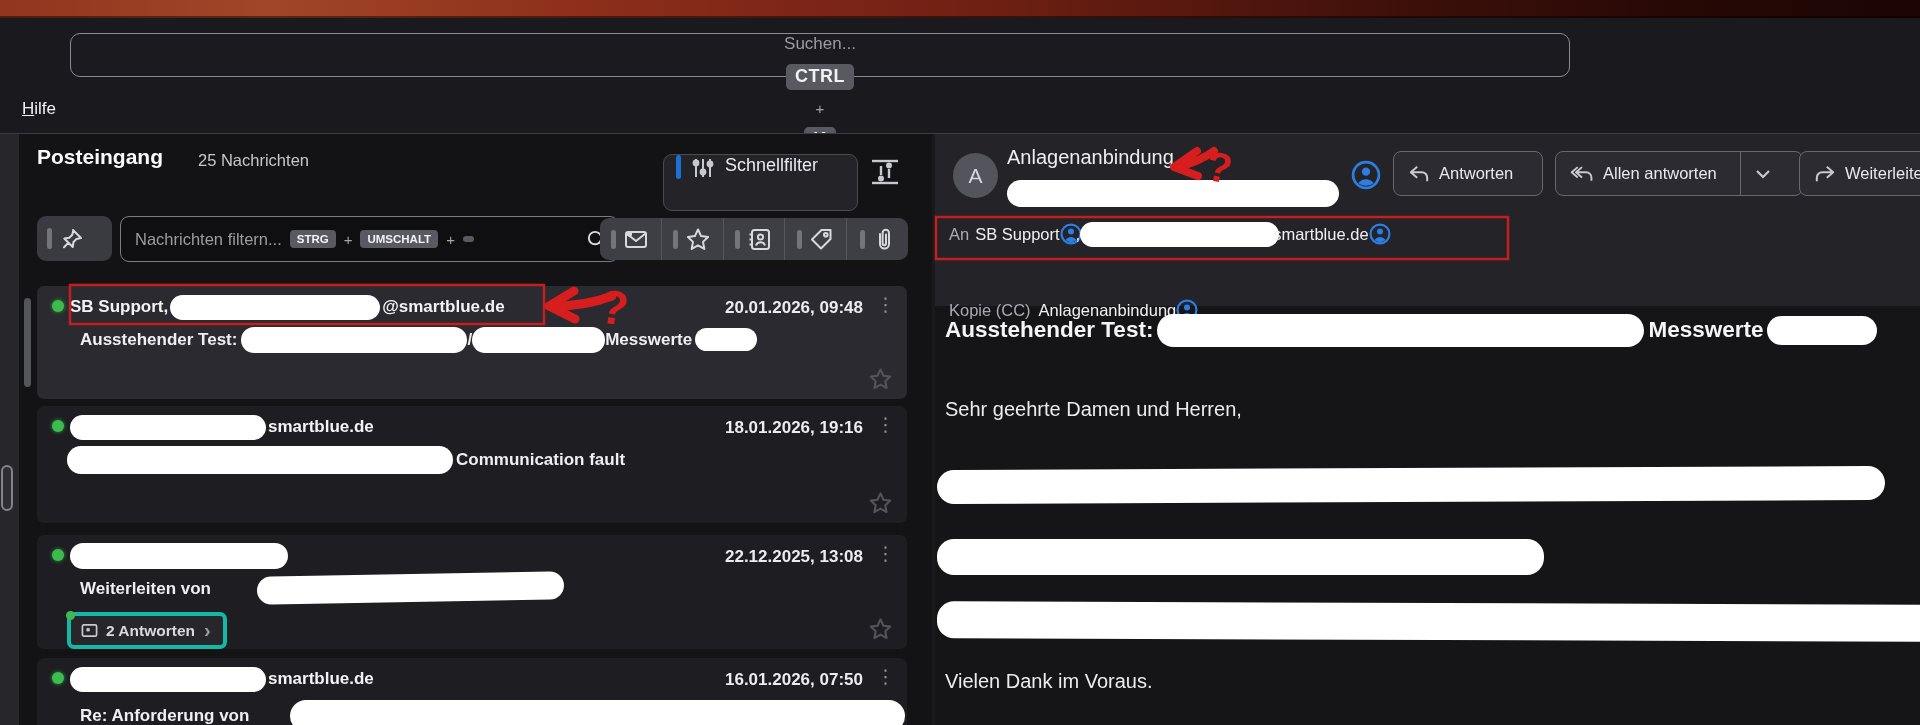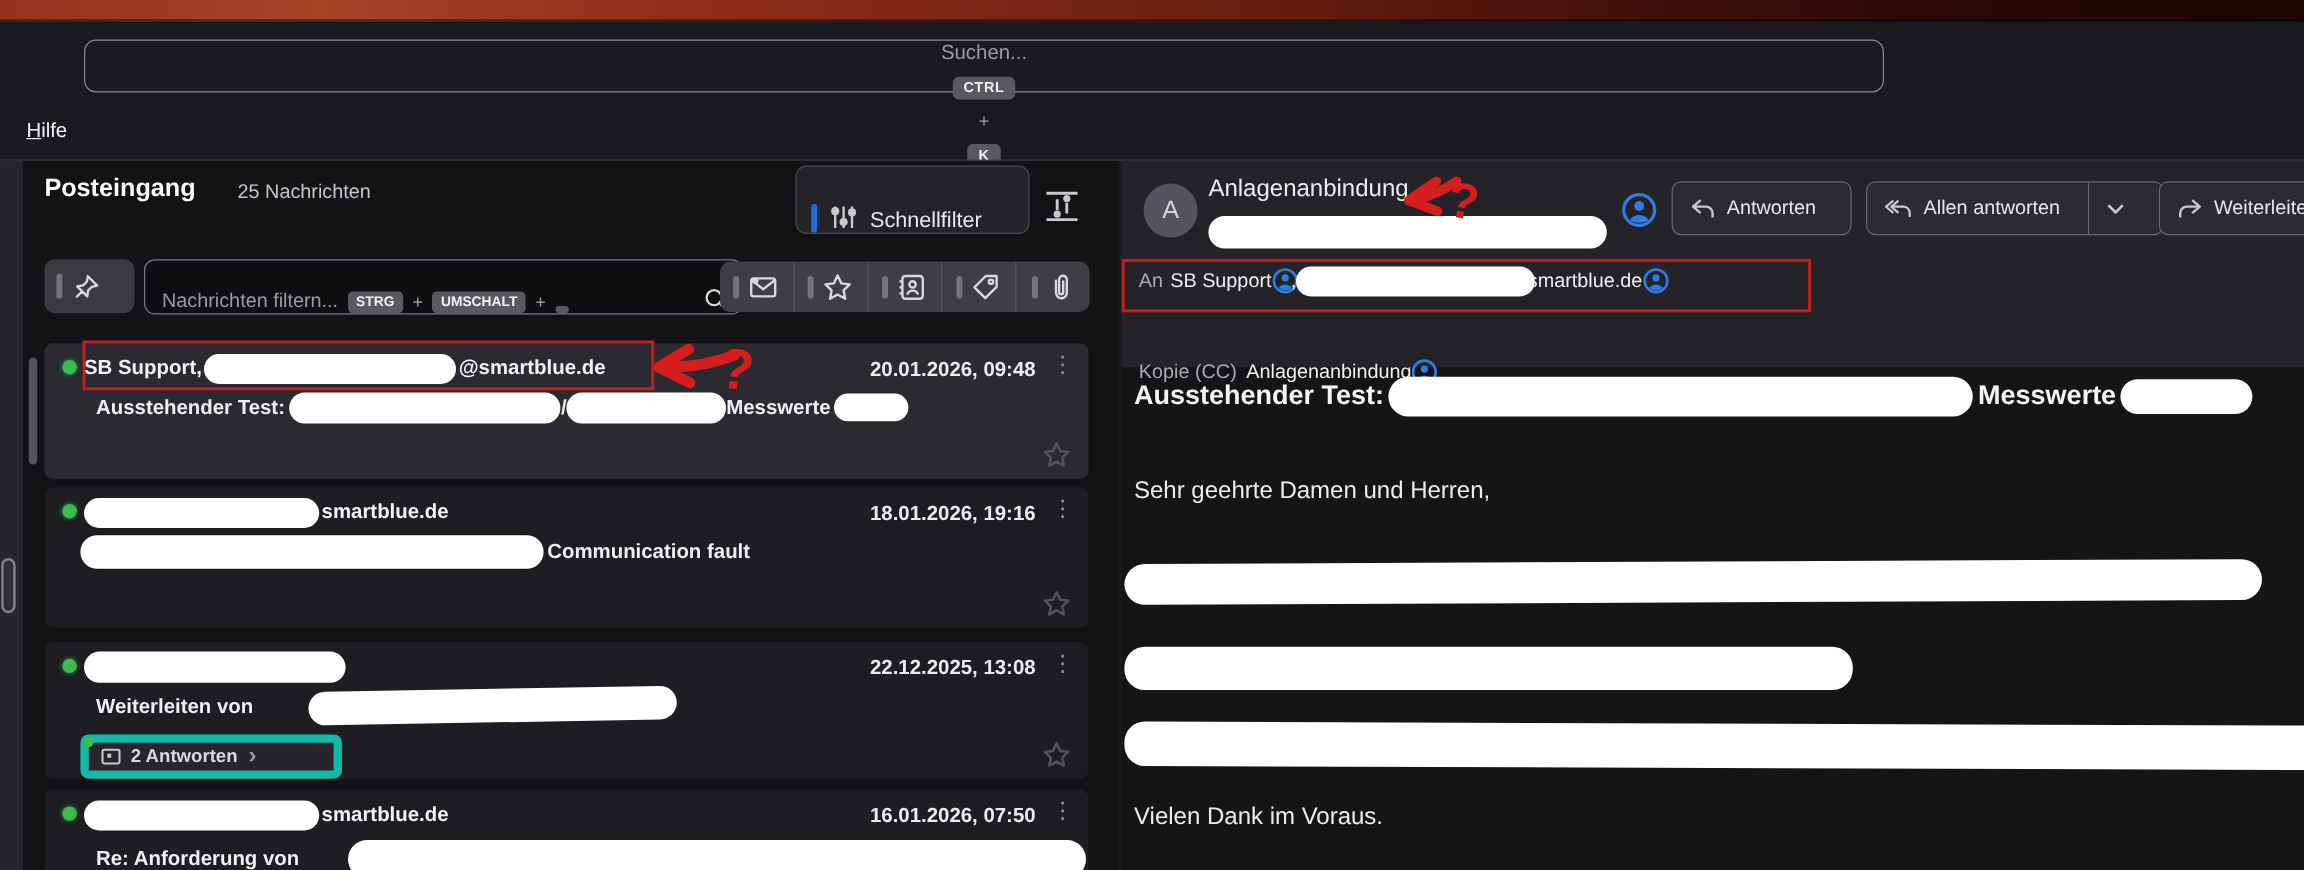--- a/index.html
+++ b/index.html
@@ -7,63 +7,63 @@
        background:#1a1a1e;font-family:"Liberation Sans",sans-serif;color:#ededf0;}
   .abs{position:absolute;}
   
   .banner{left:0;top:0;width:1920px;height:18px;
     background:linear-gradient(90deg,#93351f 0%,#a34527 14%,#8c2c1a 32%,#6e1f12 52%,#40100a 72%,#260805 88%,#1c0504 100%);}
   .banner:after{content:"";position:absolute;left:0;bottom:0;width:100%;height:2px;background:rgba(0,0,0,.45);}
   
   .searchbox{left:70px;top:33px;width:1500px;height:44px;border:1px solid #8b8b96;border-radius:10px;
     background:#1b1b1f;display:flex;align-items:center;padding:0 14px;box-sizing:border-box;gap:10px;flex-direction:column;}
   .search-ph{color:#9b9ba4;font-size:17px;}
-  .kbd{background:#595962;color:#f2f2f5;font-size:12px;font-weight:bold;letter-spacing:.5px;
+  .kbd{background:#595962;color:#f2f2f5;font-size:18px;font-weight:bold;letter-spacing:.5px;
     padding:3px 9px;border-radius:5px;line-height:1.1;}
   .plus{color:#a5a5ae;font-size:15px;}
   .mag{margin-left:auto;}
   
   .menu-help{left:22px;top:99px;font-size:17px;color:#f2f2f4;}
   .menu-help .accel{text-decoration:underline;}
   .hdiv{left:0;top:133px;width:1920px;height:1px;background:#3c3c42;}
   
   .listpane{left:0;top:134px;width:932px;height:591px;background:#131316;}
   .rail{left:0;top:0;width:19px;height:591px;background:#27272b;}
   .rail-handle{left:1px;top:331px;width:12px;height:46px;border:2px solid #84848e;border-radius:7px;background:#2e2e33;box-sizing:border-box;}
   .list-title{left:37px;top:11px;font-size:21px;font-weight:bold;color:#fafafc;}
   .list-count{left:198px;top:17px;font-size:16.5px;color:#c6c6cd;}
-  .qf-btn{left:663px;top:4px;width:195px;height:57px;border:1px solid #4a4a52;border-radius:9px;background:#232328;
-    display:flex;align-items:flex-end;gap:9px;padding:0 12px;box-sizing:border-box;}
+  .qf-btn{left:663px;top:20px;width:195px;height:57px;border:1px solid #4a4a52;border-radius:9px;background:#232328;
+    display:flex;align-items:flex-start;gap:9px;padding:0 12px;box-sizing:border-box;}
   .qf-accent{width:5px;height:24px;border-radius:2.5px;background:#1e6fd9;}
   .qf-label{font-size:18px;color:#e8e8ee;}
   .disp-icon{left:868px;top:20px;}
   .pin-btn{left:37px;top:82px;width:75px;height:45px;border-radius:9px;background:#3a3a41;
     display:flex;align-items:center;gap:8px;padding:0 10px;box-sizing:border-box;}
   .mini-pill{width:5px;height:21px;border-radius:3px;background:#74747c;flex:none;}
   .filter-input{left:120px;top:82px;width:499px;height:46px;background:#0f0f12;border:1px solid #7b7b86;border-radius:9px;
-    display:flex;align-items:flex-end;gap:8px;padding:0 10px 0 14px;box-sizing:border-box;}
+    display:flex;align-items:center;gap:8px;padding:0 10px 0 14px;box-sizing:border-box;}
   .filter-ph{color:#9b9ba4;font-size:16.5px;white-space:nowrap;}
   .kbd-sm{background:#595962;color:#f2f2f5;font-size:11.5px;font-weight:bold;padding:3px 7px;border-radius:4px;white-space:nowrap;}
   .kbd-cut{width:7px;padding:3px 0 3px 4px;overflow:hidden;}
   .toggle-group{left:600px;top:84px;width:308px;height:42px;background:#3e3e45;border-radius:9px;display:flex;overflow:hidden;}
   .tg-seg{flex:1;display:flex;align-items:center;justify-content:center;gap:7px;border-right:1px solid #55555c;}
   .tg-seg:last-child{border-right:none;}
   .tg-pill{width:5px;height:19px;border-radius:3px;background:#74747c;}
   .scroll-thumb{left:24px;top:164px;width:7px;height:89px;border-radius:4px;background:#55555d;}
   
   .card{left:37px;width:870px;border-radius:7px;background:#1d1d22;}
   .card.sel{background:#2a2a30;}
   .dot{position:absolute;left:15px;top:14px;width:12px;height:12px;border-radius:50%;background:#3dbb4e;box-shadow:0 0 4px #2f9e40;}
   .l1{position:absolute;left:33px;top:8px;height:26px;display:flex;align-items:center;font-weight:bold;font-size:17px;color:#f3f3f5;white-space:nowrap;}
   .l2{position:absolute;left:43px;top:40px;height:27px;display:flex;align-items:center;font-weight:bold;font-size:17px;color:#efeff2;white-space:nowrap;}
   .date{position:absolute;right:44px;top:12px;font-weight:bold;font-size:17px;color:#ececef;}
   .kebab{position:absolute;right:12px;top:8px;font-size:19px;color:#94949c;line-height:1.2;}
   .star{position:absolute;right:14px;bottom:8px;}
   .redact{background:#ffffff;border-radius:14px;display:inline-block;flex:none;}
-  .replies-btn{position:absolute;left:30px;top:77px;width:218px;height:37px;border:7px solid #14b8a6;border-radius:7px;
+  .replies-btn{position:absolute;left:30px;top:77px;width:160px;height:37px;border:4px solid #14b8a6;border-radius:7px;
     background:#26262b;display:flex;align-items:center;gap:7px;padding:0 9px;box-sizing:border-box;}
   .replies-label{font-weight:bold;font-size:15.5px;color:#dadade;}
   .replies-chev{color:#9a9aa2;font-size:20px;font-weight:bold;margin-left:2px;}
   .replies-dot{position:absolute;left:-5px;top:-5px;width:9px;height:9px;border-radius:50%;background:#3dbb4e;}
   
   .readpane{left:935px;top:134px;width:985px;height:591px;background:#151518;}
   .read-head{left:0;top:0;width:985px;height:172px;background:#232328;}
   .avatar{left:18px;top:19px;width:45px;height:45px;border-radius:50%;background:#54545c;
     display:flex;align-items:center;justify-content:center;font-size:21px;color:#d6d6da;}
   .rd-name{left:72px;top:12px;font-size:20px;color:#ededf0;}

